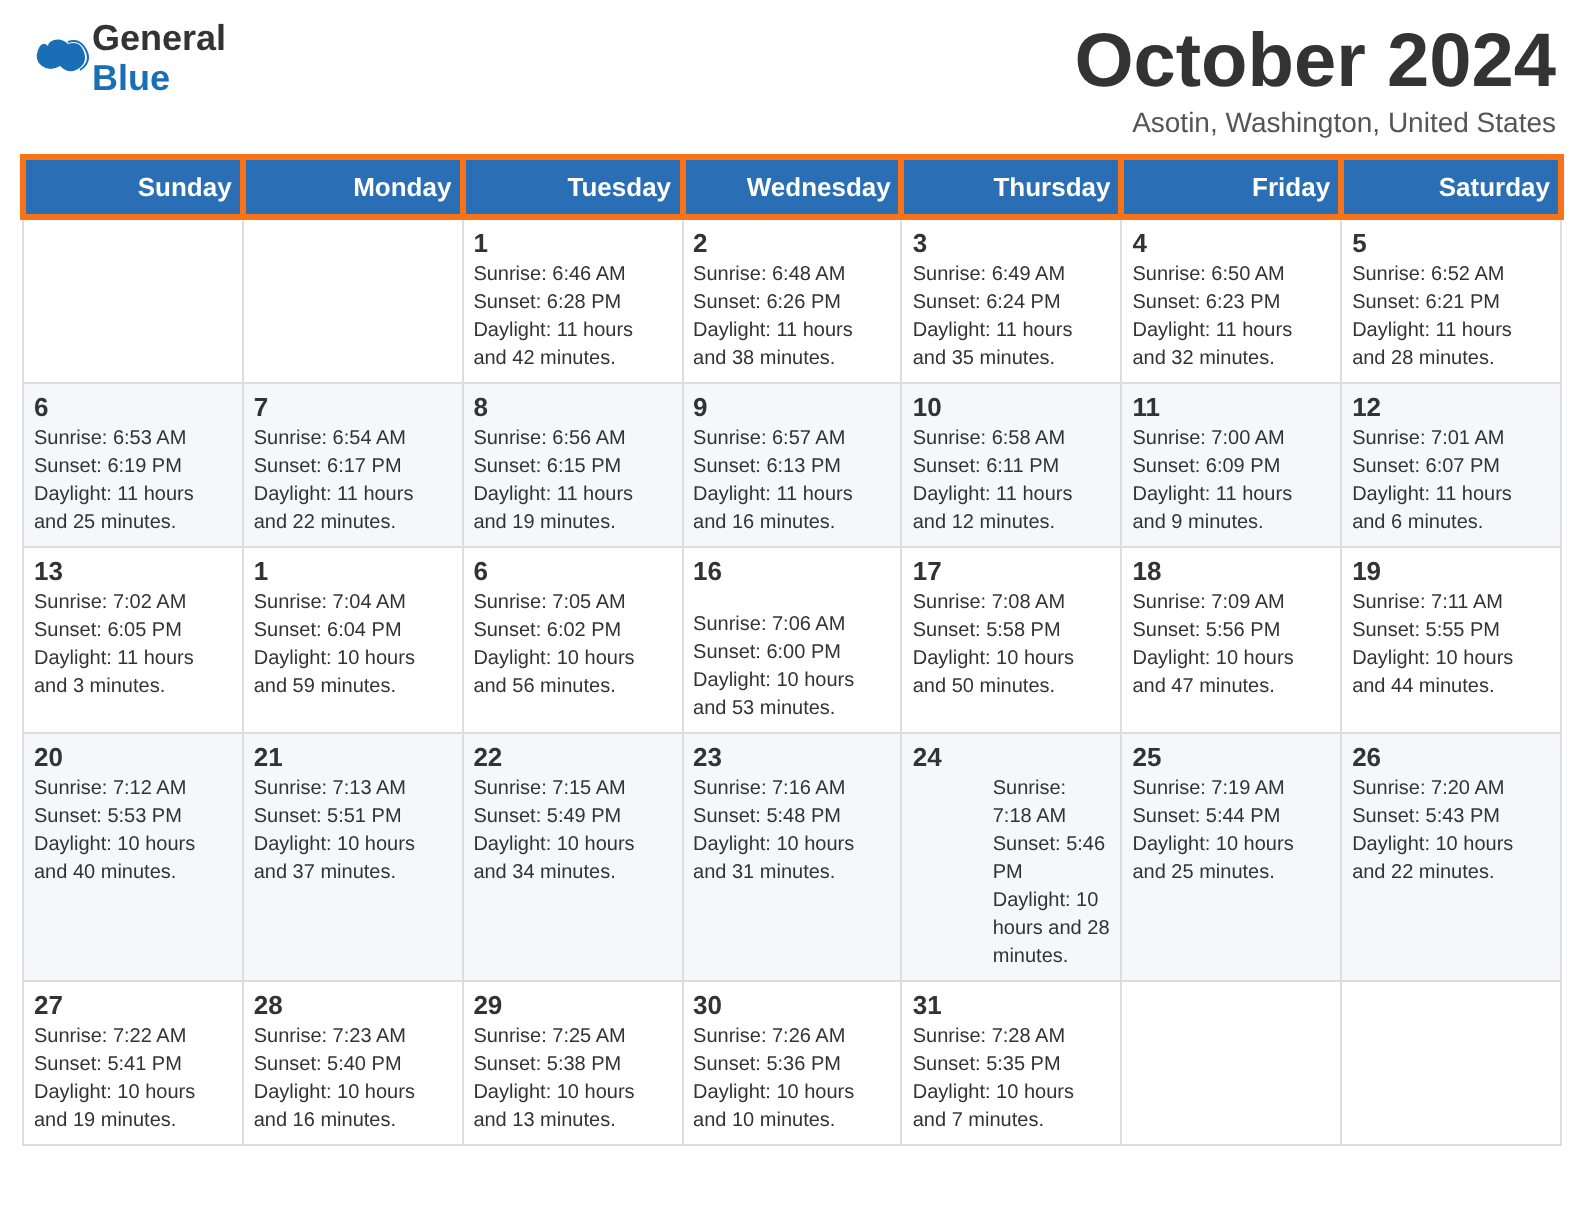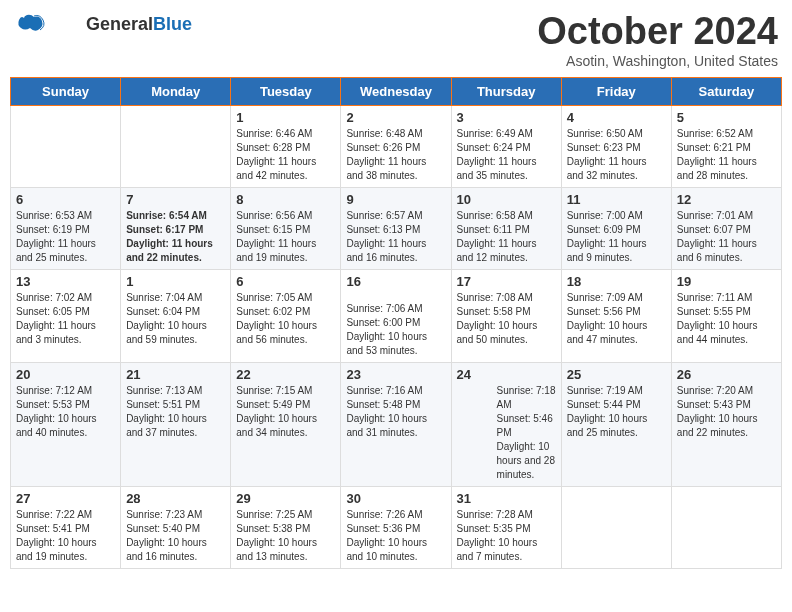--- a/index.html
+++ b/index.html
@@ -16,23 +16,22 @@
       align-items: flex-start;
       margin-bottom: 8px;
       padding: 0 4px;
     }
     .logo {
       display: flex;
       align-items: center;
     }
     .logo-text {
       display: flex;
-      flex-direction: row;
+      flex-direction: column;
       line-height: 1.1;
-      margin-left: 40px;
     }
     .logo-general {
       font-size: 18px;
       font-weight: bold;
       color: #333;
     }
     .logo-blue {
       font-size: 18px;
       font-weight: bold;
       color: #1a6eb5;
@@ -58,22 +57,22 @@
       width: 100%;
       border-collapse: collapse;
       border: 1px solid #ccc;
     }
     .calendar th {
       background: #2a6eb5;
       color: #fff;
       font-size: 13px;
       font-weight: bold;
       padding: 6px 4px;
-      text-align: center;
-      border: 1px solid #f97316;
+      text-align: right;
+      border: 3px solid #f97316;
     }
     .calendar td {
       width: calc(100%/7);
       vertical-align: top;
       padding: 4px 5px;
       border: 1px solid #ddd;
       font-size: 11px;
       color: #333;
       background: #fff;
       min-height: 80px;
@@ -166,21 +165,21 @@
       </tr>
       <tr>
         <td>
           <span class="day-number">6</span>
           <div class="day-info" style="white-space: pre-line;">Sunrise: 6:53 AM
 Sunset: 6:19 PM
 Daylight: 11 hours and 25 minutes.</div>
         </td>
         <td>
           <span class="day-number">7</span>
-          <div class="day-info" style="white-space: pre-line; font-weight: bold;">Sunrise: 6:54 AM
+          <div class="day-info" style="white-space: pre-line;">Sunrise: 6:54 AM
 Sunset: 6:17 PM
 Daylight: 11 hours and 22 minutes.</div>
         </td>
         <td>
           <span class="day-number">8</span>
           <div class="day-info" style="white-space: pre-line;">Sunrise: 6:56 AM
 Sunset: 6:15 PM
 Daylight: 11 hours and 19 minutes.</div>
         </td>
         <td>

